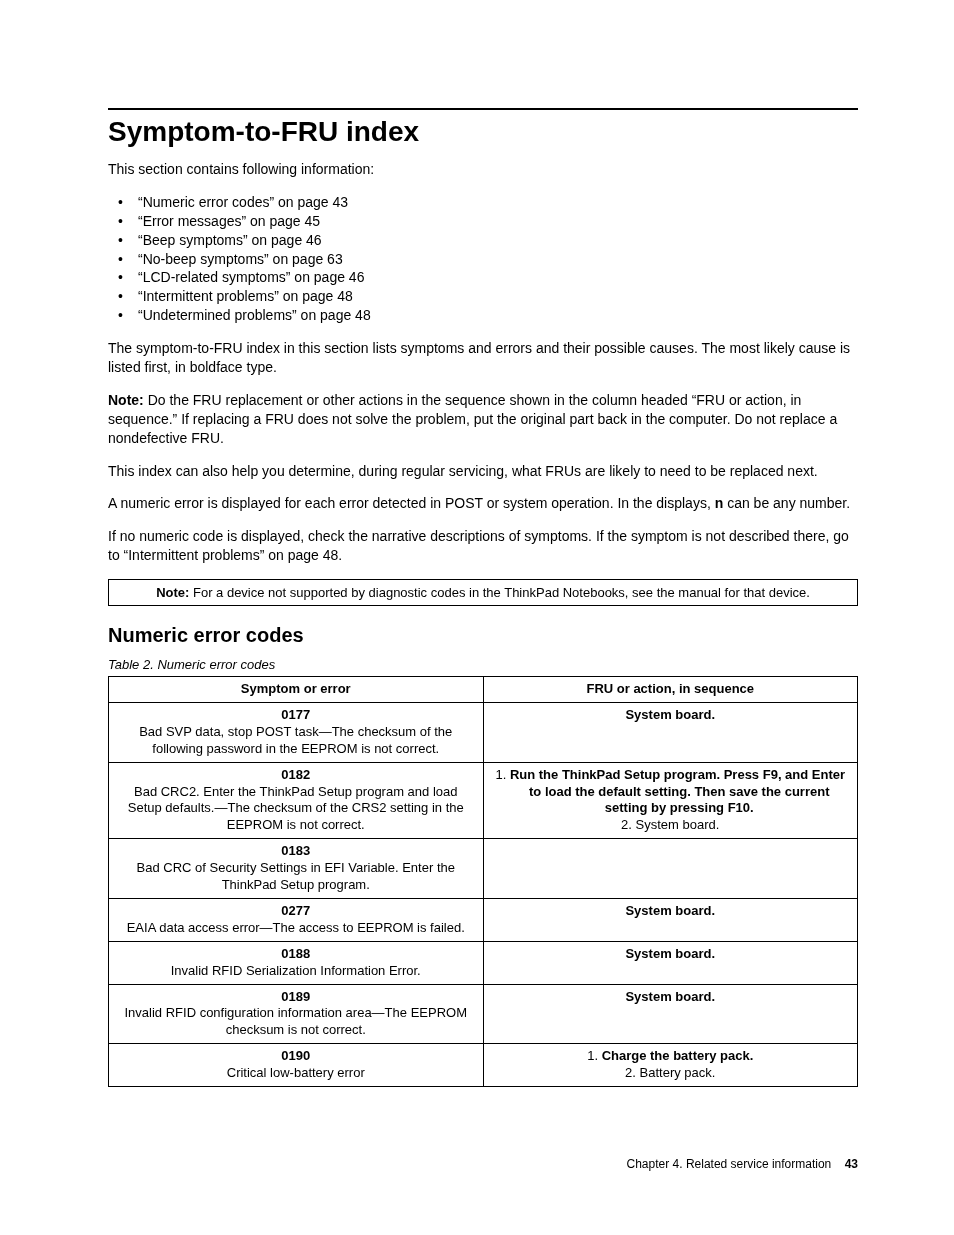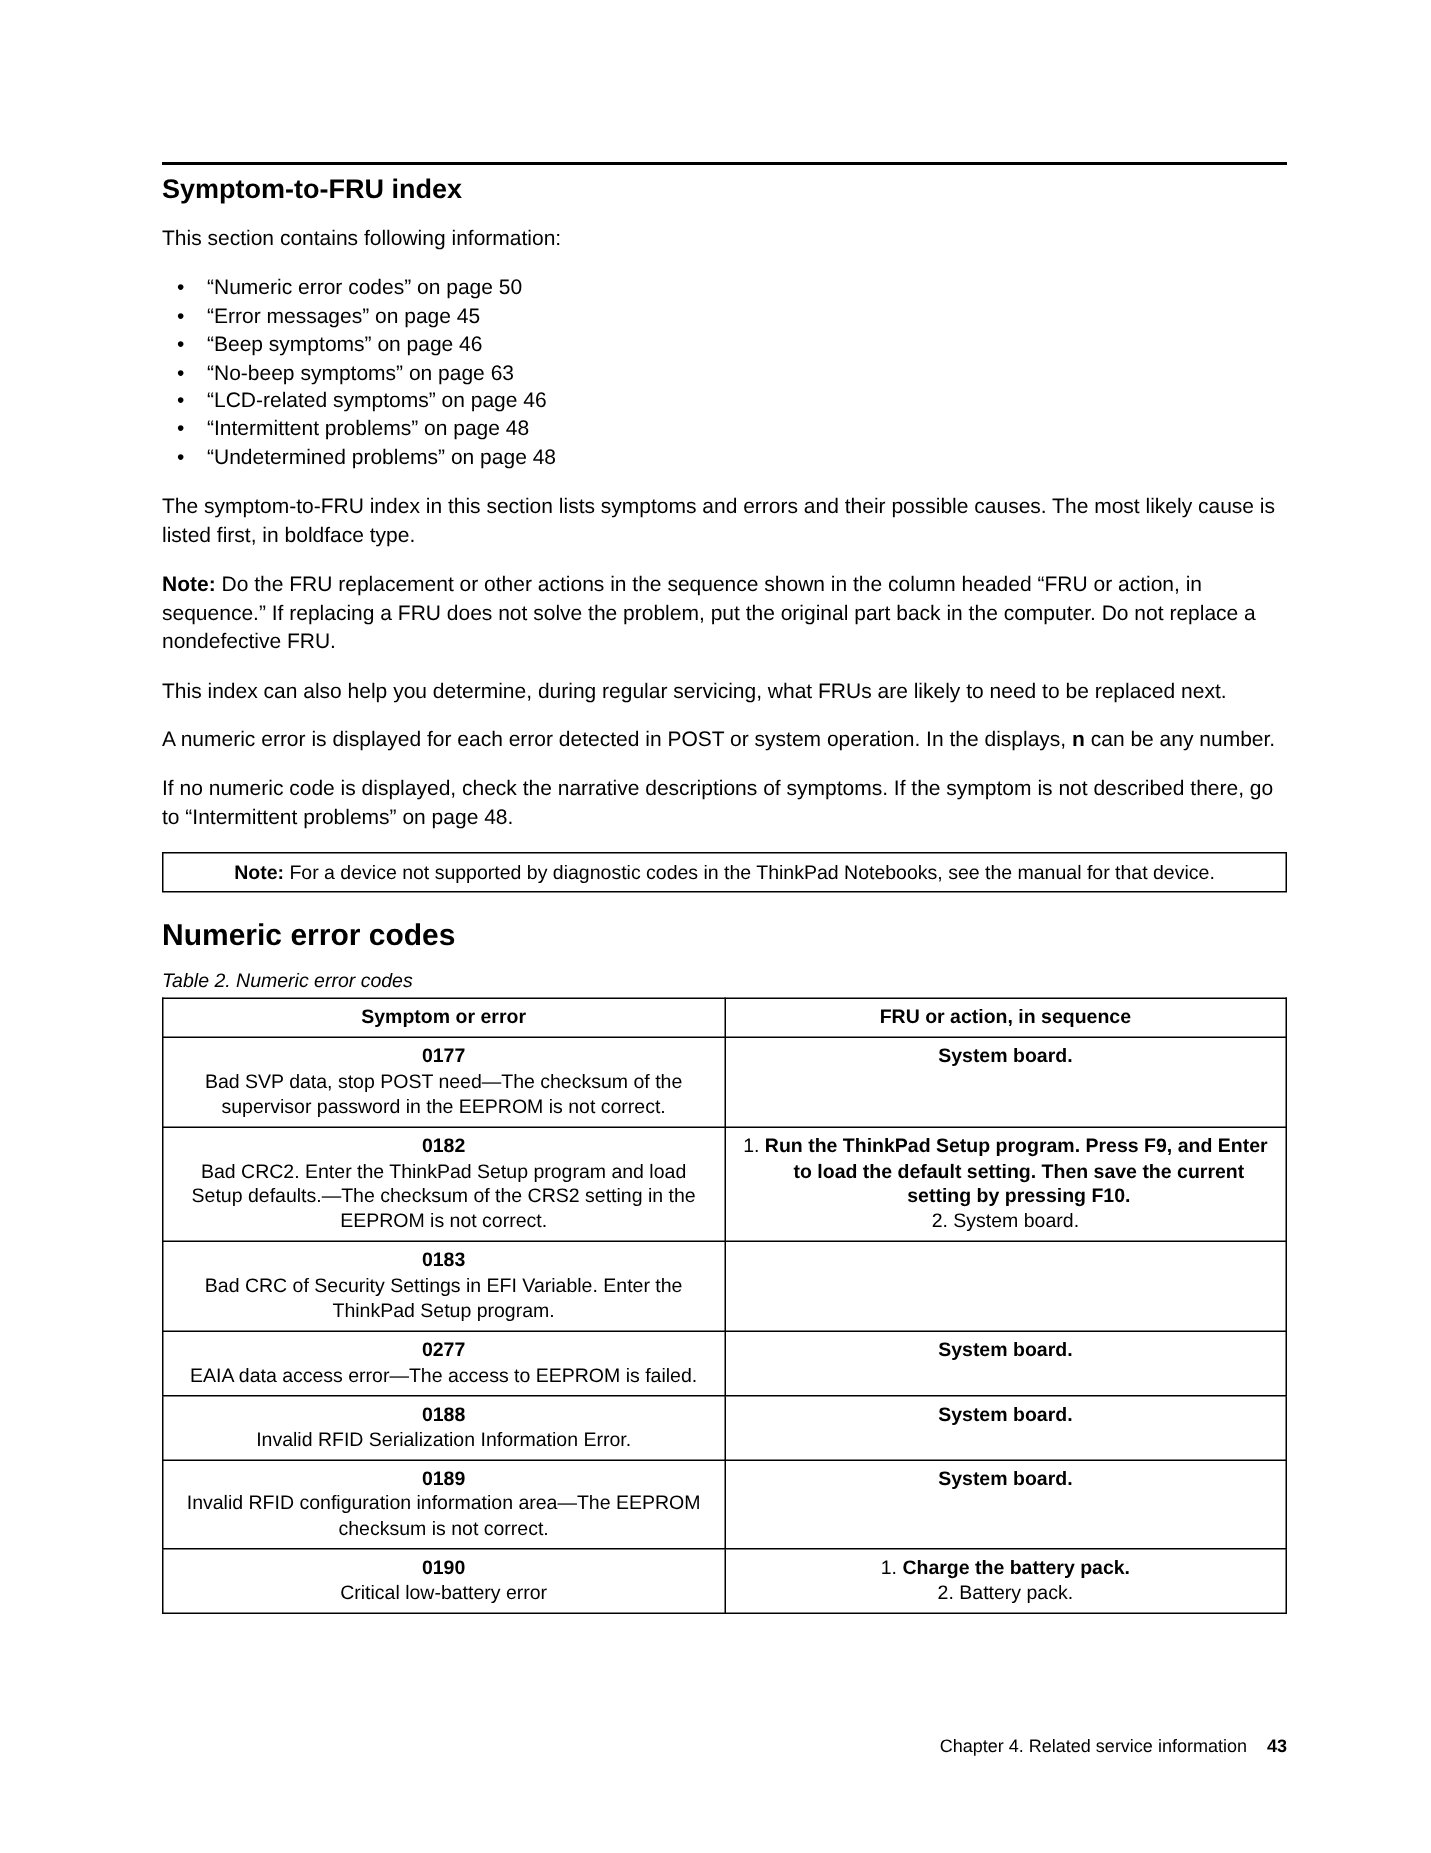--- a/index.html
+++ b/index.html
@@ -16,21 +16,21 @@
     box-sizing: border-box;
     padding: 108px 96px 40px 108px;
     position: relative;
   }
   hr.topline {
     border: none;
     border-top: 2px solid #000;
     margin: 0 0 6px 0;
   }
   h2.section {
-    font-size: 18px;
+    font-size: 28px;
     font-weight: bold;
     margin: 0 0 12px 0;
   }
   p {
     margin: 0 0 14px 0;
     line-height: 1.35;
   }
   ul.bullets {
     list-style: none;
     margin: 0 0 14px 0;
@@ -98,21 +98,21 @@
 </head>
 <body>
 
 <div class="page">
   <hr class="topline">
   <h2 class="section">Symptom-to-FRU index</h2>
 
   <p>This section contains following information:</p>
 
   <ul class="bullets">
-    <li>“Numeric error codes” on page 50</li>
+    <li>“Numeric error codes” on page 43</li>
     <li>“Error messages” on page 45</li>
     <li>“Beep symptoms” on page 46</li>
     <li>“No-beep symptoms” on page 63</li>
     <li>“LCD-related symptoms” on page 46</li>
     <li>“Intermittent problems” on page 48</li>
     <li>“Undetermined problems” on page 48</li>
   </ul>
 
   <p>The symptom-to-FRU index in this section lists symptoms and errors and their possible causes. The most likely cause is listed first, in boldface type.</p>
 
@@ -132,21 +132,21 @@
 
   <table class="codes">
     <thead>
       <tr>
         <th style="width:50%">Symptom or error</th>
         <th style="width:50%">FRU or action, in sequence</th>
       </tr>
     </thead>
     <tbody id="tbody">
         <tr>
-          <td><span class="code">0177</span><br><span>Bad SVP data, stop POST need—The checksum of the supervisor password in the EEPROM is not correct.</span></td>
+          <td><span class="code">0177</span><br><span>Bad SVP data, stop POST task—The checksum of the following password in the EEPROM is not correct.</span></td>
           <td><span class="bolditem">System board.</span></td>
         </tr>
         <tr>
           <td><span class="code">0182</span><br><span>Bad CRC2. Enter the ThinkPad Setup program and load Setup defaults.—The checksum of the CRS2 setting in the EEPROM is not correct.</span></td>
           <td>
             <div style="padding-left: 18px; text-indent: -18px;"><span>1. </span><span class="bolditem">Run the ThinkPad Setup program. Press F9, and Enter to load the default setting. Then save the current setting by pressing F10.</span></div>
             <div style="padding-left: 18px; text-indent: -18px;"><span>2. </span><span>System board.</span></div>
           </td>
         </tr>
         <tr>

